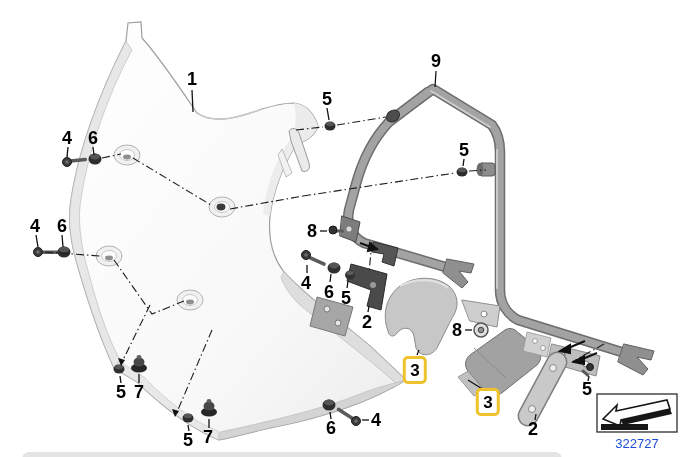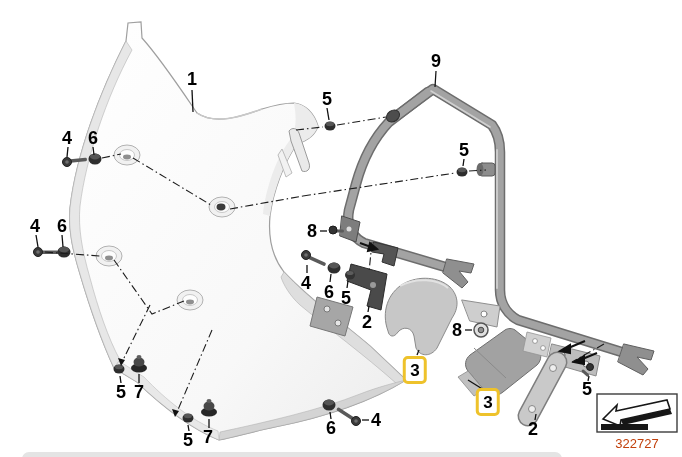--- a/index.html
+++ b/index.html
@@ -5,21 +5,21 @@
   html,body{margin:0;padding:0;background:#ffffff;}
   .stage{position:relative;width:682px;height:457px;background:#ffffff;overflow:hidden;
          font-family:"Liberation Sans",sans-serif;}
   .stage svg{position:absolute;left:0;top:0;}
   .callout{position:absolute;transform:translate(-50%,-50%);
            font:800 18px "Liberation Sans",sans-serif;color:#000;line-height:1;
            user-select:none;cursor:pointer;}
   .callout.hl{background:#ffffff;border:3.5px solid var(--hl,#eec22b);
               border-radius:5px;padding:2.5px 4.5px;font-size:17px;}
   .diagram-number{position:absolute;left:637px;top:436px;transform:translateX(-50%);
-                  font:400 13px "Liberation Sans",sans-serif;color:#c2410c;}
+                  font:400 13px "Liberation Sans",sans-serif;color:#1d4ed8;}
 </style>
 </head>
 <body>
 
 <div class="stage">
 
 <svg width="682" height="457" viewBox="0 0 682 457">
 
   <defs>
     <linearGradient id="gFair" x1="0" y1="0" x2="1" y2="1">

